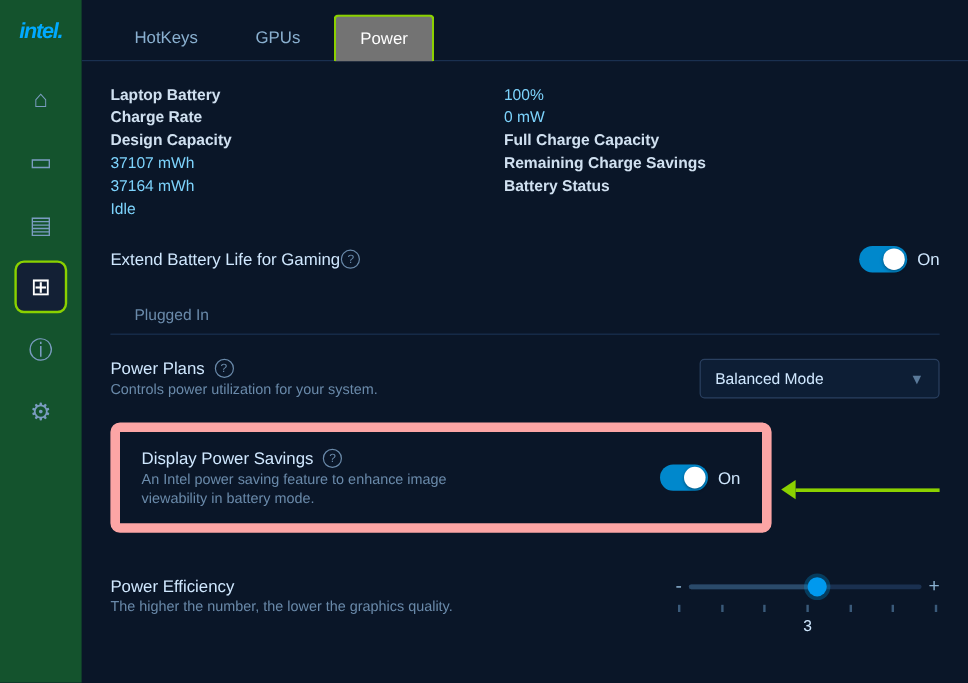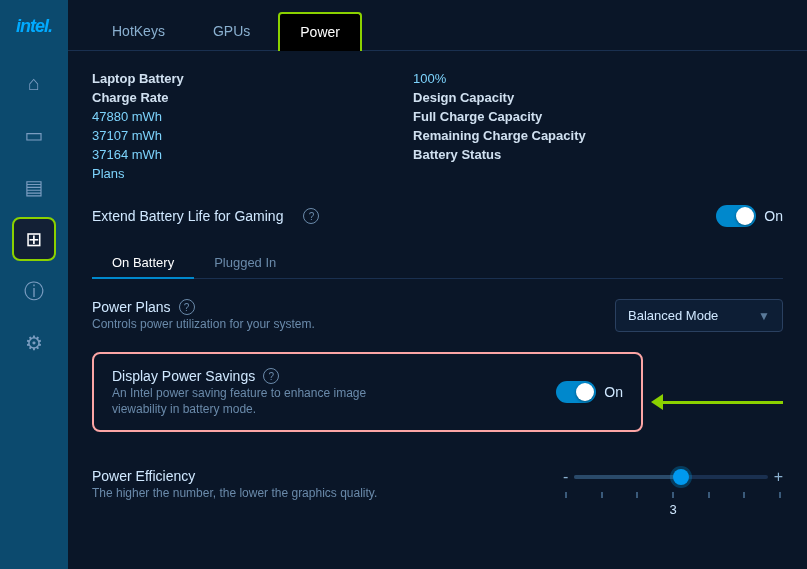--- a/index.html
+++ b/index.html
@@ -9,21 +9,21 @@
       background: #0a1628;
       font-family: 'Segoe UI', Arial, sans-serif;
       color: #e0e8f0;
       overflow: hidden;
       display: flex;
     }
 
     
     .sidebar {
       width: 68px;
-      background: #0c4a6e;
+      background: #14532d;
       display: flex;
       flex-direction: column;
       align-items: center;
       padding: 16px 0;
       gap: 8px;
       flex-shrink: 0;
     }
     .intel-logo {
       color: #00aaff;
       font-size: 18px;
@@ -71,21 +71,21 @@
       font-size: 14px;
       color: #8ab0d0;
       cursor: pointer;
       border-radius: 4px 4px 0 0;
       position: relative;
     }
     .nav-tab.active {
       color: #fff;
       border: 2px solid #8bd100;
       border-bottom: none;
-      background: #000000;
+      background: #737373;
       margin-bottom: -1px;
       padding-bottom: 11px;
     }
 
     
     .content {
       flex: 1;
       padding: 20px 24px;
       overflow-y: auto;
     }
@@ -113,21 +113,21 @@
       align-items: center;
       justify-content: space-between;
       margin-bottom: 20px;
     }
     .toggle-label-group { display: flex; flex-direction: column; }
     .toggle-title {
       font-size: 14px;
       color: #d0e8ff;
       display: flex;
       align-items: center;
-      gap: 20px;
+      gap: 1px;
     }
     .toggle-subtitle {
       font-size: 12px;
       color: #6a8aaa;
       margin-top: 2px;
     }
     .help-icon {
       width: 16px; height: 16px;
       border: 1px solid #6a8aaa;
       border-radius: 50%;
@@ -212,40 +212,40 @@
       gap: 8px;
     }
     .section-subtitle {
       font-size: 12px;
       color: #6a8aaa;
       margin-top: 2px;
     }
 
     
     .dropdown {
-      width: 168px;
+      width: 200px;
       background: #0d1e35;
       border: 1px solid #2a4060;
       border-radius: 4px;
       padding: 8px 12px;
       display: flex;
       align-items: center;
       justify-content: space-between;
       cursor: pointer;
       font-size: 13px;
       color: #d0e8ff;
     }
     .dropdown-arrow {
       color: #5a7a9a;
       font-size: 12px;
     }
 
     
     .display-power-box {
-      border: 2px solid #fca5a5;
+      border: 8px solid #fca5a5;
       border-radius: 8px;
       padding: 14px 18px;
       display: flex;
       align-items: center;
       justify-content: space-between;
       margin-bottom: 20px;
       background: #0a1628;
     }
     .arrow-line {
       display: flex;
@@ -372,47 +372,44 @@
       <span>Power</span>
     </div>
   </div>
 
   <div class="content">
 
     <div class="battery-info">
       <span class="battery-label">Laptop Battery</span>
       <span class="battery-value">100%</span>
       <span class="battery-label">Charge Rate</span>
+      <span class="battery-value">0 mW</span>
       <span class="battery-label">Design Capacity</span>
-      <span class="battery-value">47880 mWh</span>
       <span class="battery-label">Full Charge Capacity</span>
       <span class="battery-value">37107 mWh</span>
-      <span class="battery-label">Remaining Charge Capacity</span>
+      <span class="battery-label">Remaining Charge Savings</span>
       <span class="battery-value">37164 mWh</span>
       <span class="battery-label">Battery Status</span>
-      <span class="battery-value">Plans</span>
+      <span class="battery-value">Idle</span>
     </div>
 
     <div class="toggle-row">
       <div class="toggle-label-group">
         <div class="toggle-title">
           <span>Extend Battery Life for Gaming</span>
           <span class="help-icon">?</span>
         </div>
       </div>
       <div class="toggle-wrapper">
         <div class="toggle-switch"></div>
         <span class="toggle-on-label">On</span>
       </div>
     </div>
 
     <div class="sub-tabs">
-      <div class="sub-tab active">
-        <span>On Battery</span>
-      </div>
       <div class="sub-tab">
         <span>Plugged In</span>
       </div>
     </div>
 
     <div class="section-row">
       <div class="section-label-group">
         <div class="section-title">
           <span>Power Plans</span>
           <span class="help-icon">?</span>

